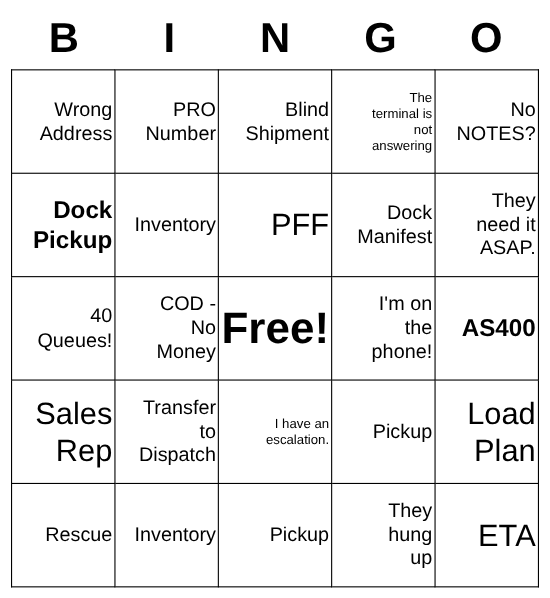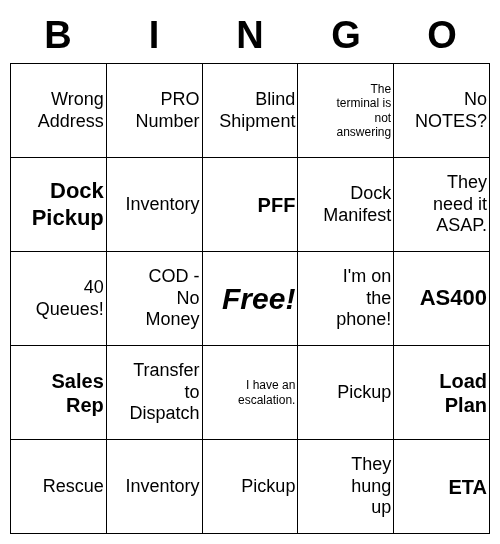--- a/index.html
+++ b/index.html
@@ -45,27 +45,26 @@
     .cell-text {
       display: block;
       font-size: 18px;
       color: #000;
     }
     .cell-text.large {
       font-size: 22px;
       font-weight: bold;
     }
     .cell-text.xlarge {
-      font-size: 20px;
-      font-weight: bold;
+      font-size: 28px;
+      font-weight: normal;
     }
     .cell-text.free {
-      font-size: 30px;
+      font-size: 40px;
       font-weight: bold;
-      font-style: italic;
     }
     .cell-text.small {
       font-size: 12px;
     }
   </style>
 </head>
 <body>
 
 <div class="bingo-title">
   <span class="bingo-letter">B</span>

